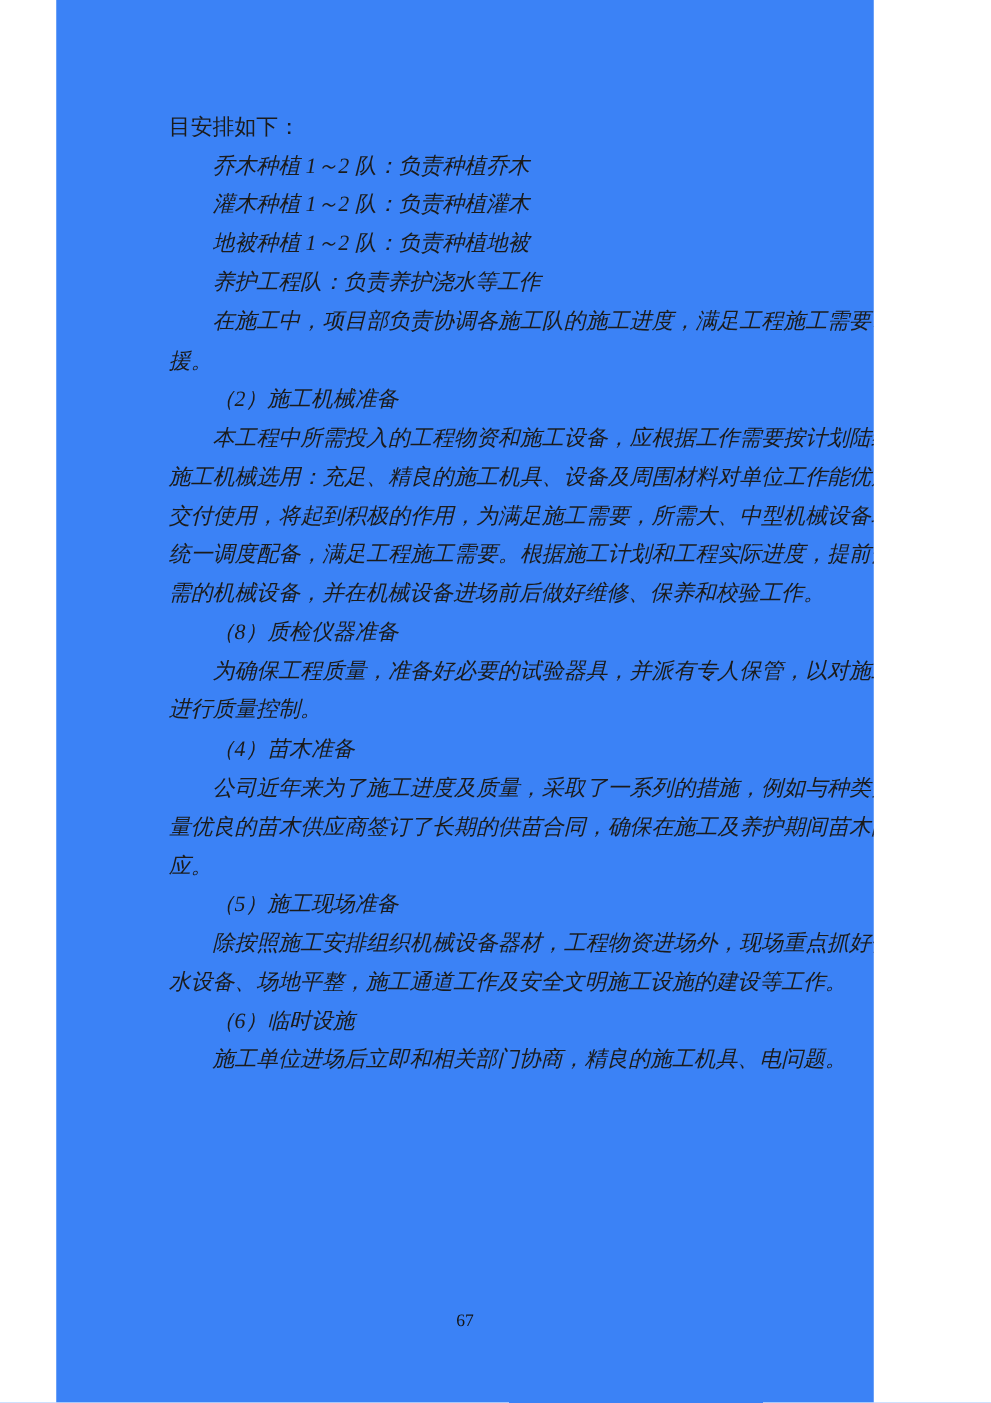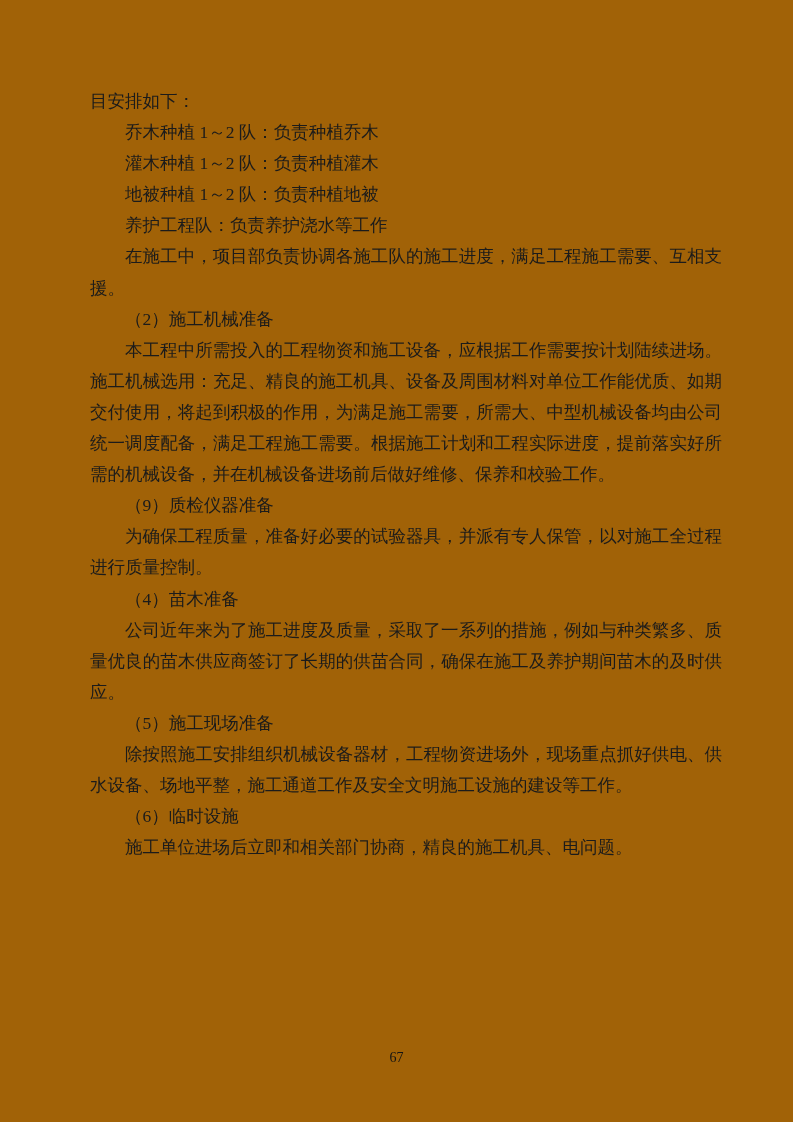--- a/index.html
+++ b/index.html
@@ -2,45 +2,47 @@
 <html><head>
 <meta charset="utf-8">
 <style>
   html, body {
     margin: 0;
     padding: 0;
     background: #ffffff;
   }
   .page {
     position: relative;
-    width: 793px;
+    width: 654px;
     height: 1122px;
-    background: #a16207;
+    background: #3b82f6;
     overflow: hidden;
     font-family: "Liberation Serif", "DejaVu Serif", serif;
     color: #1b1b1b;
+    margin-left: 45px;
   }
   .doc-body {
     position: absolute;
     left: 90px;
     top: 86px;
     width: 632px;
   }
   .para {
     margin: 0;
     padding: 0;
     font-size: 17.5px;
     line-height: 31.1px;
     text-align: justify;
     text-justify: inter-character;
     word-break: break-all;
     letter-spacing: 0;
   }
   .para.indent {
     text-indent: 35px;
+    font-style: italic;
   }
   .footer {
     position: absolute;
     left: 0;
     right: 0;
     top: 1048px;
     text-align: center;
   }
   .page-number {
     font-size: 14px;
@@ -54,21 +56,21 @@
 <div class="page">
   <div class="doc-body" id="doc-body">
       <p class="para">目安排如下：</p>
       <p class="para indent">乔木种植 1～2 队：负责种植乔木</p>
       <p class="para indent">灌木种植 1～2 队：负责种植灌木</p>
       <p class="para indent">地被种植 1～2 队：负责种植地被</p>
       <p class="para indent">养护工程队：负责养护浇水等工作</p>
       <p class="para indent">在施工中，项目部负责协调各施工队的施工进度，满足工程施工需要、互相支援。</p>
       <p class="para indent">（2）施工机械准备</p>
       <p class="para indent">本工程中所需投入的工程物资和施工设备，应根据工作需要按计划陆续进场。施工机械选用：充足、精良的施工机具、设备及周围材料对单位工作能优质、如期交付使用，将起到积极的作用，为满足施工需要，所需大、中型机械设备均由公司统一调度配备，满足工程施工需要。根据施工计划和工程实际进度，提前落实好所需的机械设备，并在机械设备进场前后做好维修、保养和校验工作。</p>
-      <p class="para indent">（9）质检仪器准备</p>
+      <p class="para indent">（8）质检仪器准备</p>
       <p class="para indent">为确保工程质量，准备好必要的试验器具，并派有专人保管，以对施工全过程进行质量控制。</p>
       <p class="para indent">（4）苗木准备</p>
       <p class="para indent">公司近年来为了施工进度及质量，采取了一系列的措施，例如与种类繁多、质量优良的苗木供应商签订了长期的供苗合同，确保在施工及养护期间苗木的及时供应。</p>
       <p class="para indent">（5）施工现场准备</p>
       <p class="para indent">除按照施工安排组织机械设备器材，工程物资进场外，现场重点抓好供电、供水设备、场地平整，施工通道工作及安全文明施工设施的建设等工作。</p>
       <p class="para indent">（6）临时设施</p>
       <p class="para indent">施工单位进场后立即和相关部门协商，精良的施工机具、电问题。</p>
     </div>
   <div class="footer">
     <span class="page-number">67</span>

